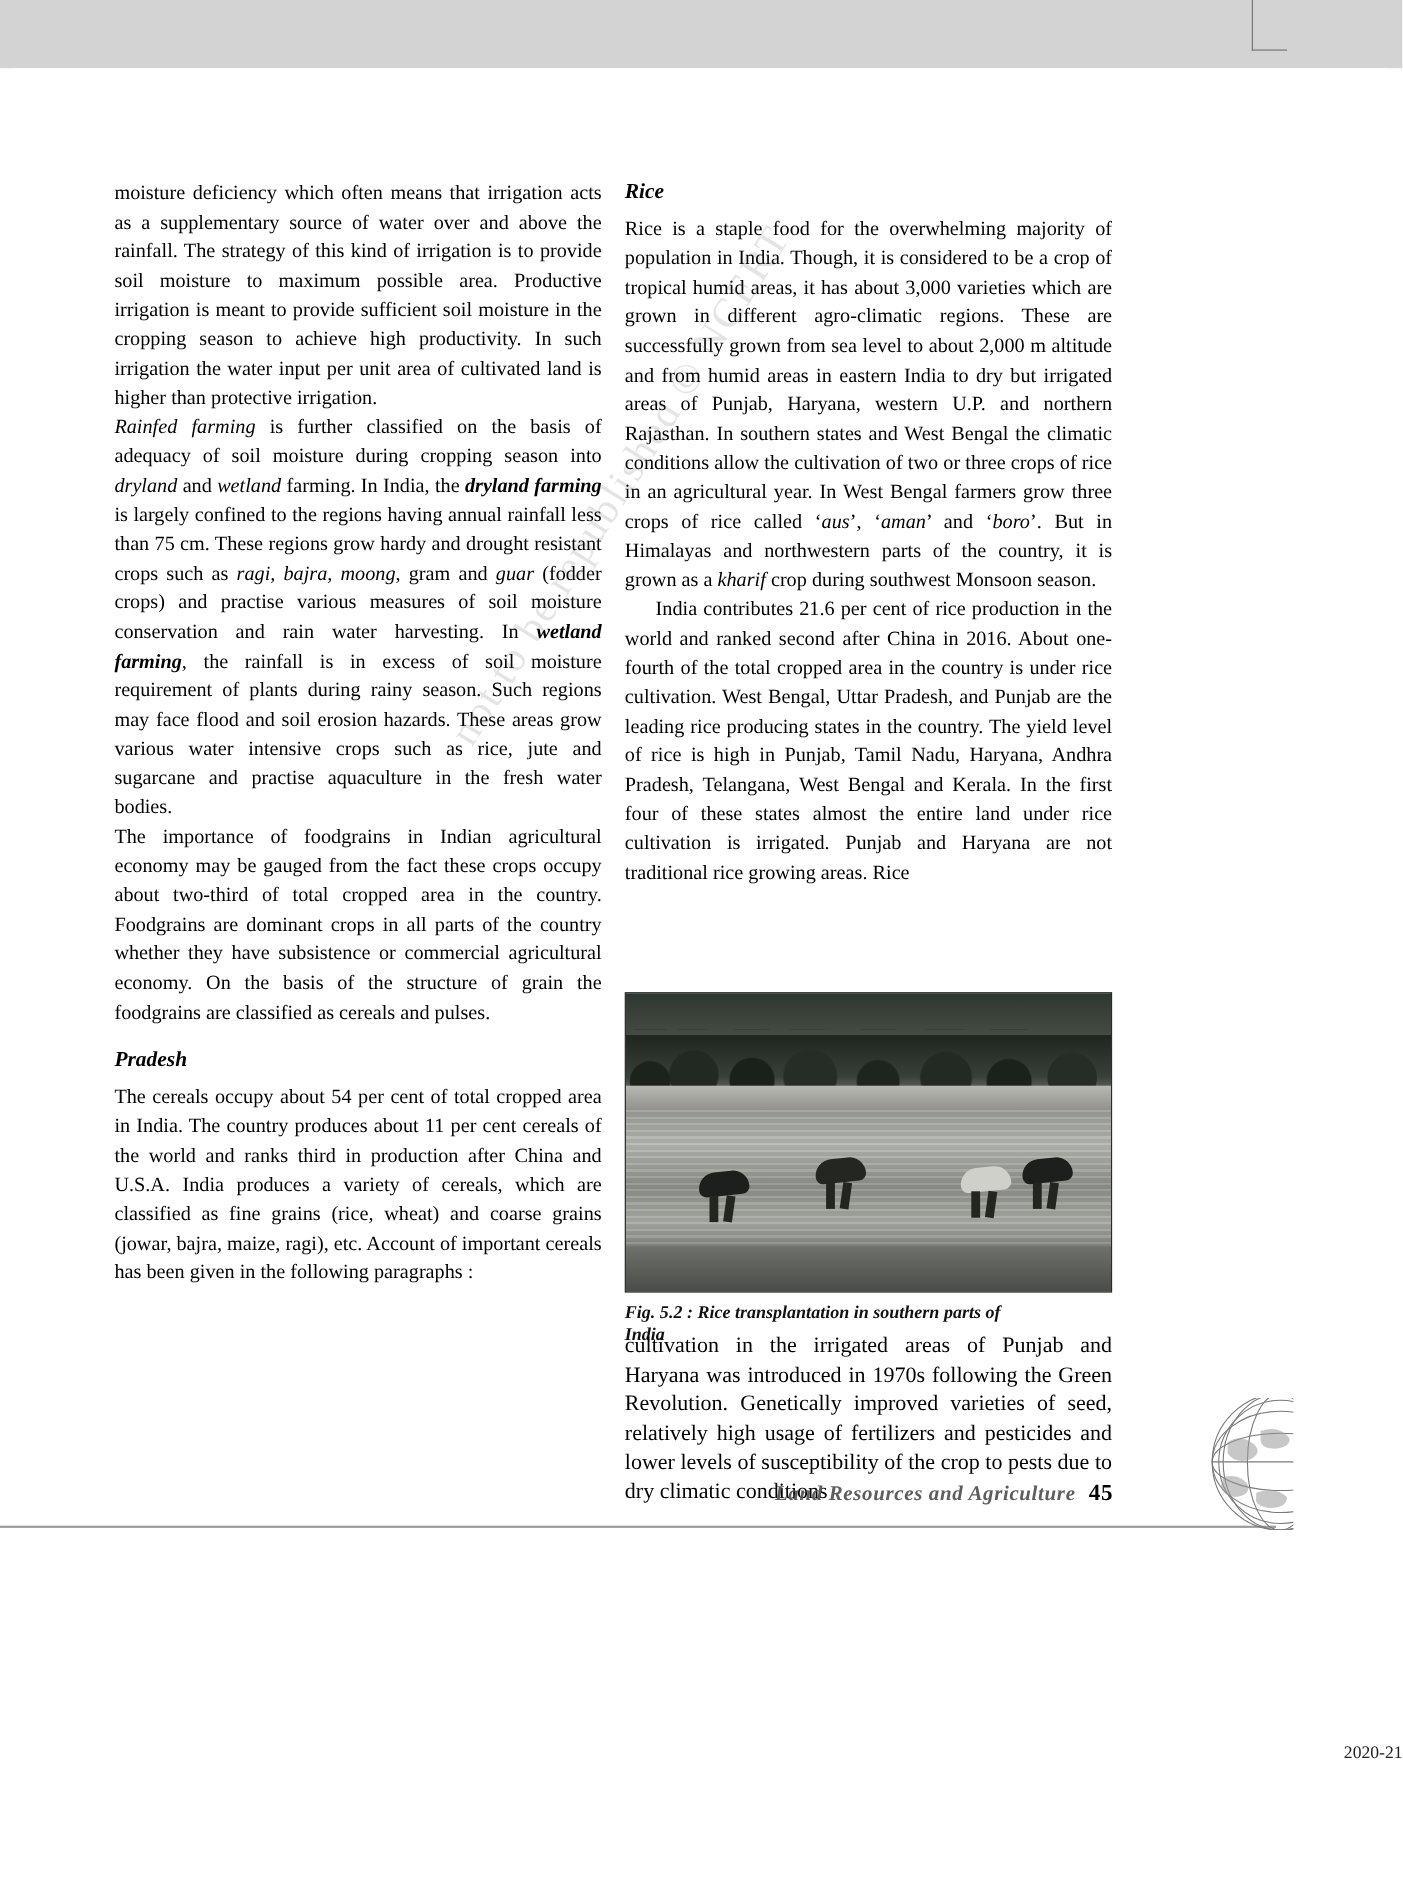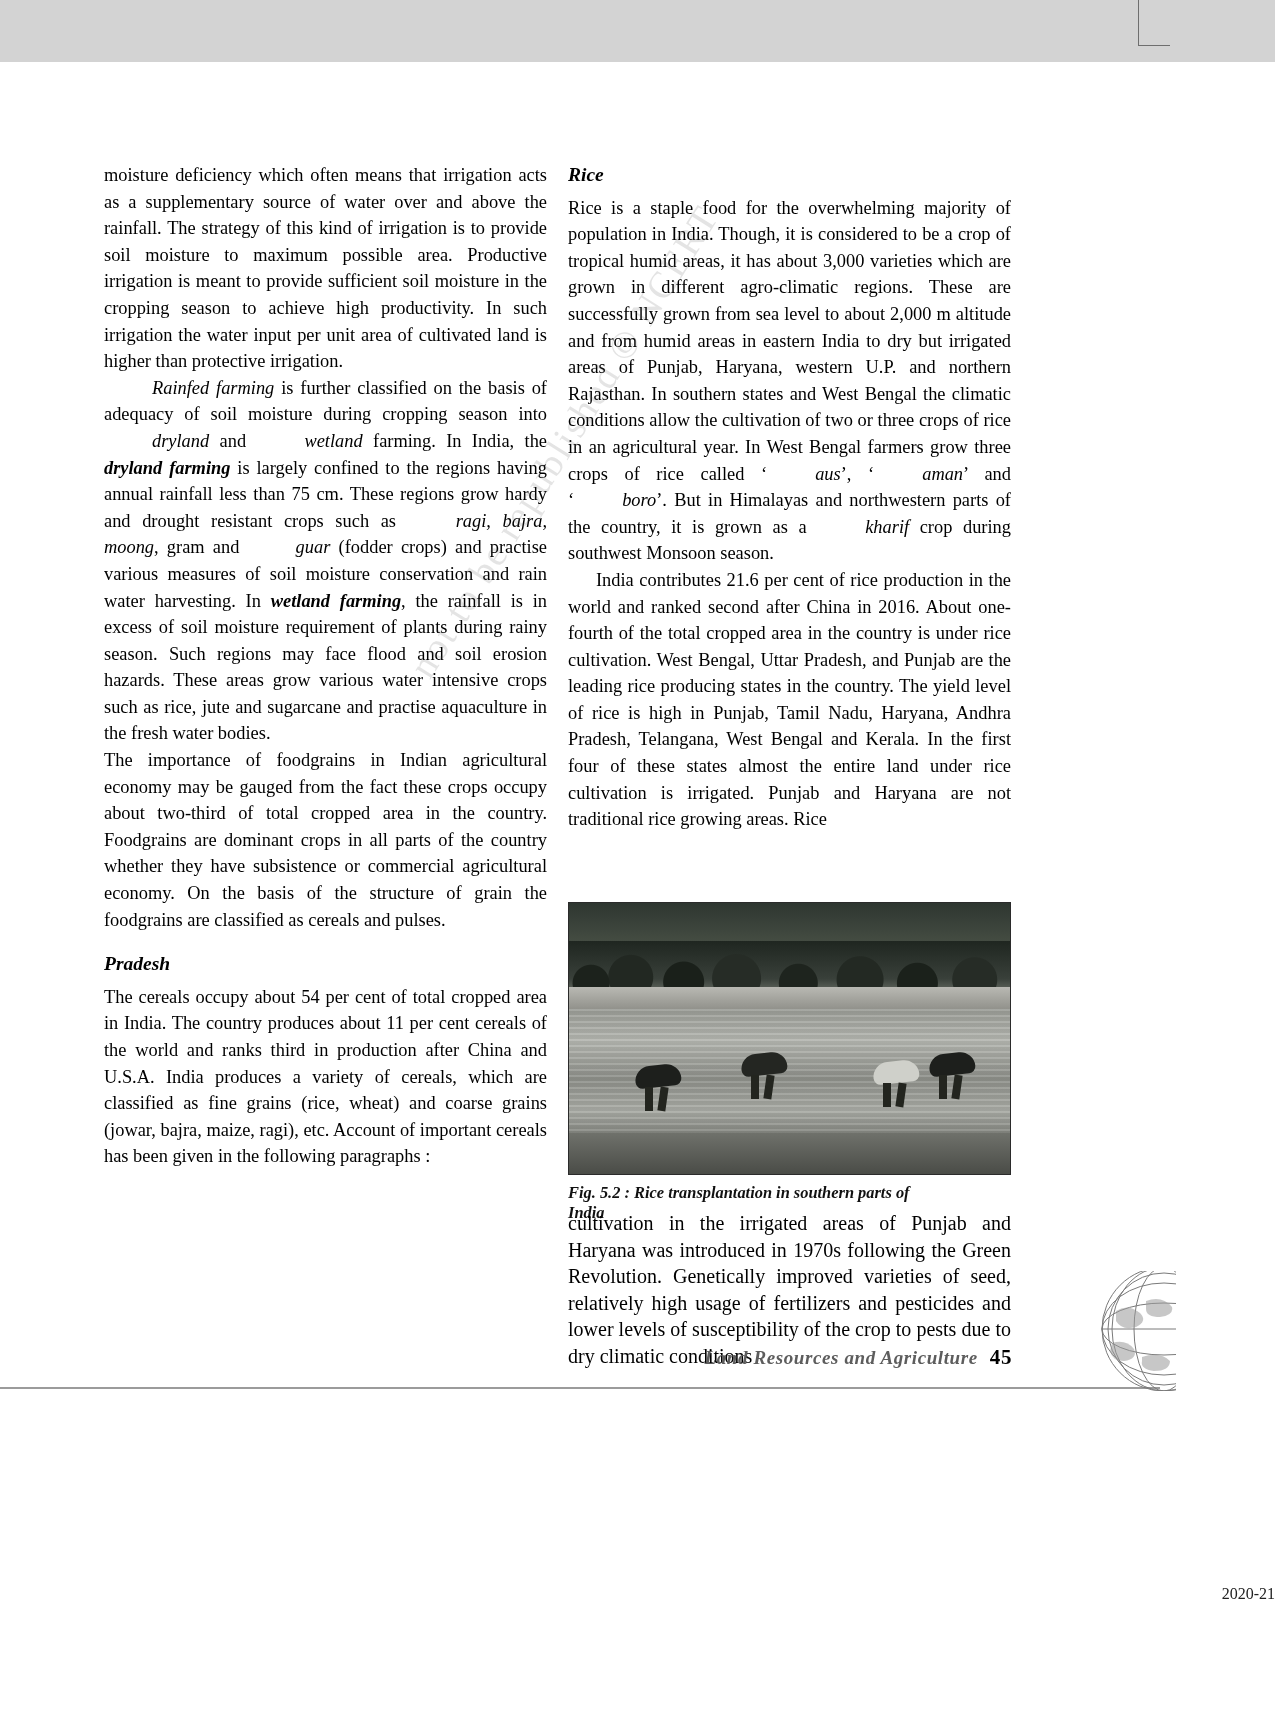--- a/index.html
+++ b/index.html
@@ -70,21 +70,21 @@
     font-size: 19px;
     margin: 18px 0 2px 0;
   }
   .head-italic {
     font-style: italic;
     font-size: 19.5px;
     margin: 18px 0 6px 0;
   }
   .head-italic.first { margin-top: 0; }
 
-  i { font-style: italic; margin-left: 48px; }
+  i { font-style: italic; }
   .bi { font-weight: bold; font-style: italic; }
 
   
   .figure-box {
     position: absolute;
     left: 568px;
     top: 840px;
     width: 371px;
   }
   .figure-frame {

